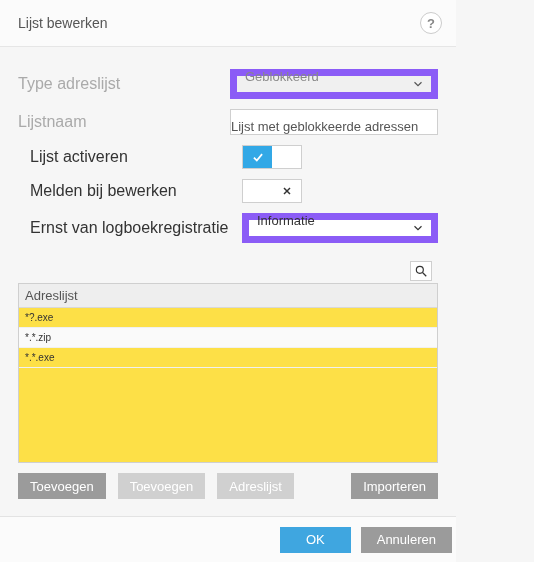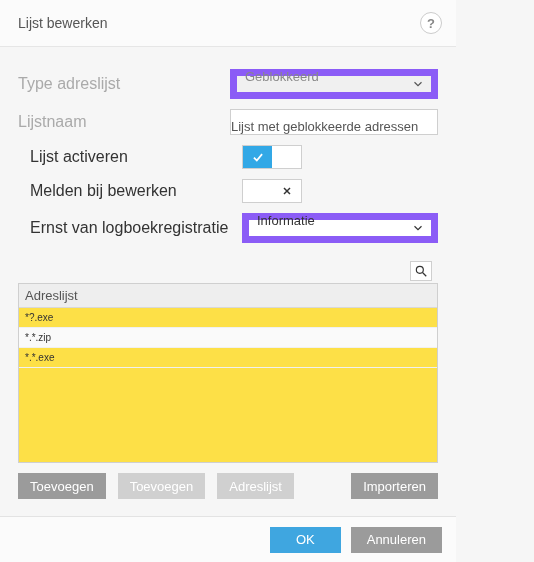--- a/index.html
+++ b/index.html
@@ -144,21 +144,21 @@
   .footer {
     position:absolute;
     bottom:0; left:0; right:0;
     height:46px;
     border-top:1px solid #e3e3e3;
     background:#fbfbfb;
     display:flex;
     align-items:center;
     justify-content:flex-end;
     gap:10px;
-    padding:0 14px;
+    padding:0 4px;
   }
   .window { position:relative; width:456px; height:562px; }
   .footer .btn-primary {
     background:#3fa6e0; color:#fff; height:26px; padding:0 26px;
     border:none; cursor:pointer; font-size:13px;
   }
   .footer .btn-secondary {
     background:#9b9b9b; color:#fff; height:26px; padding:0 16px;
     border:none; cursor:pointer; font-size:13px;
   }

